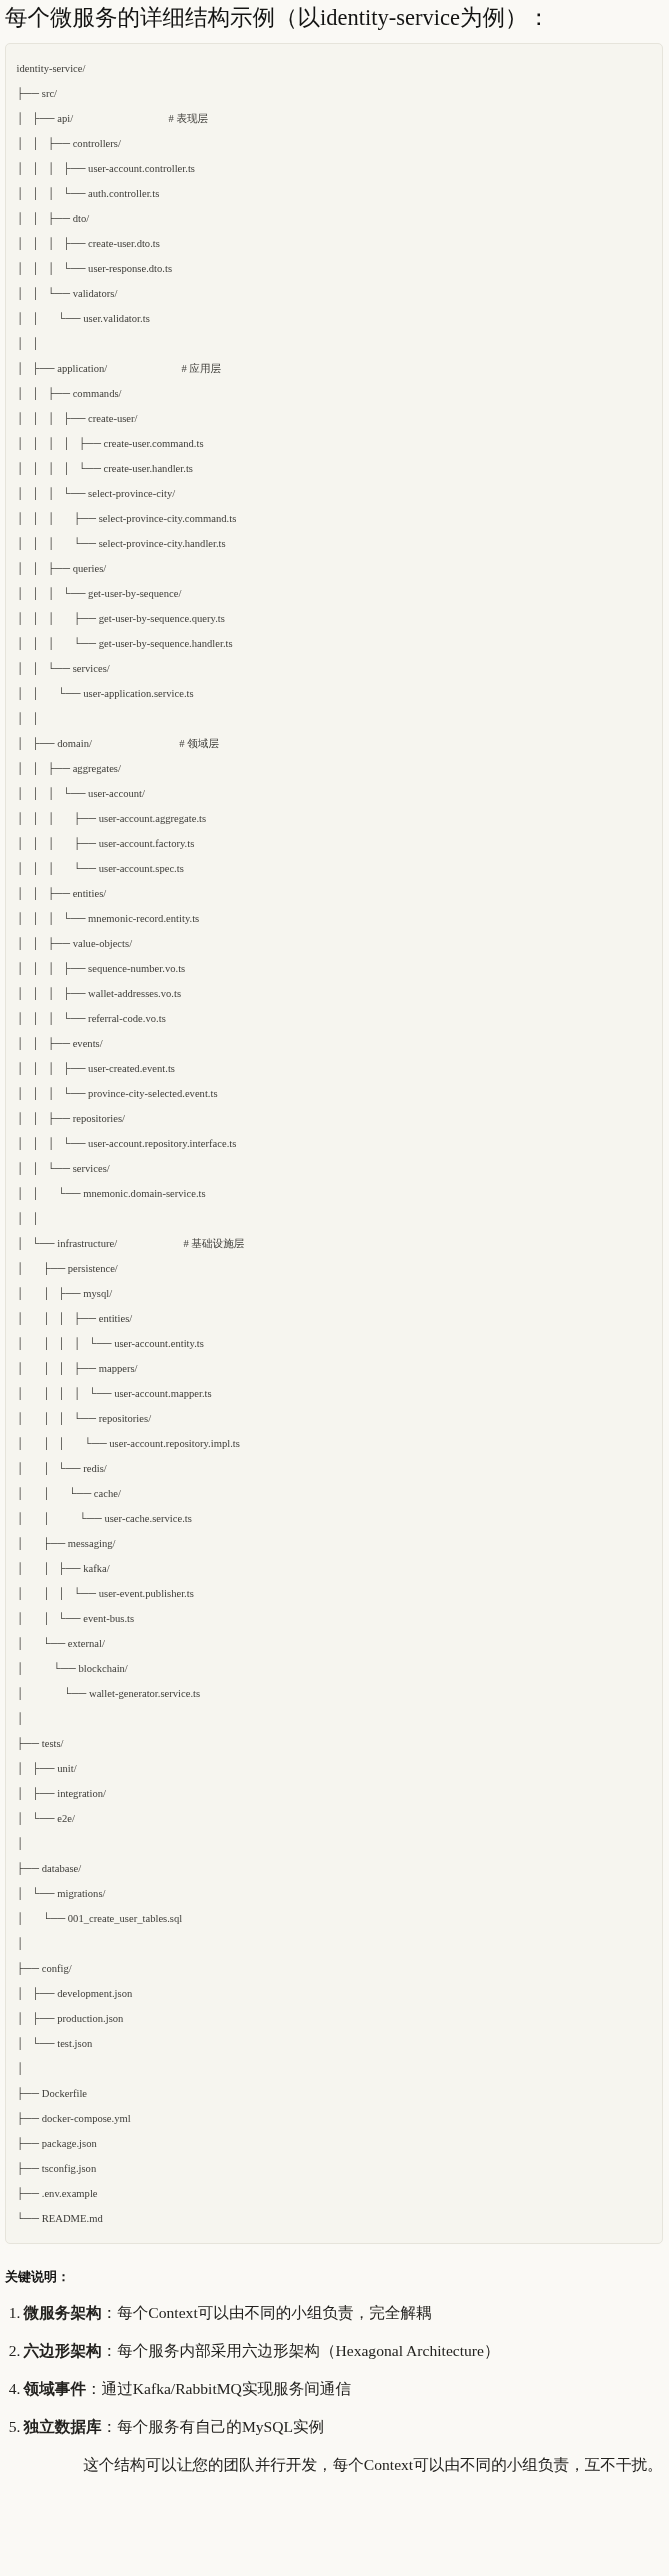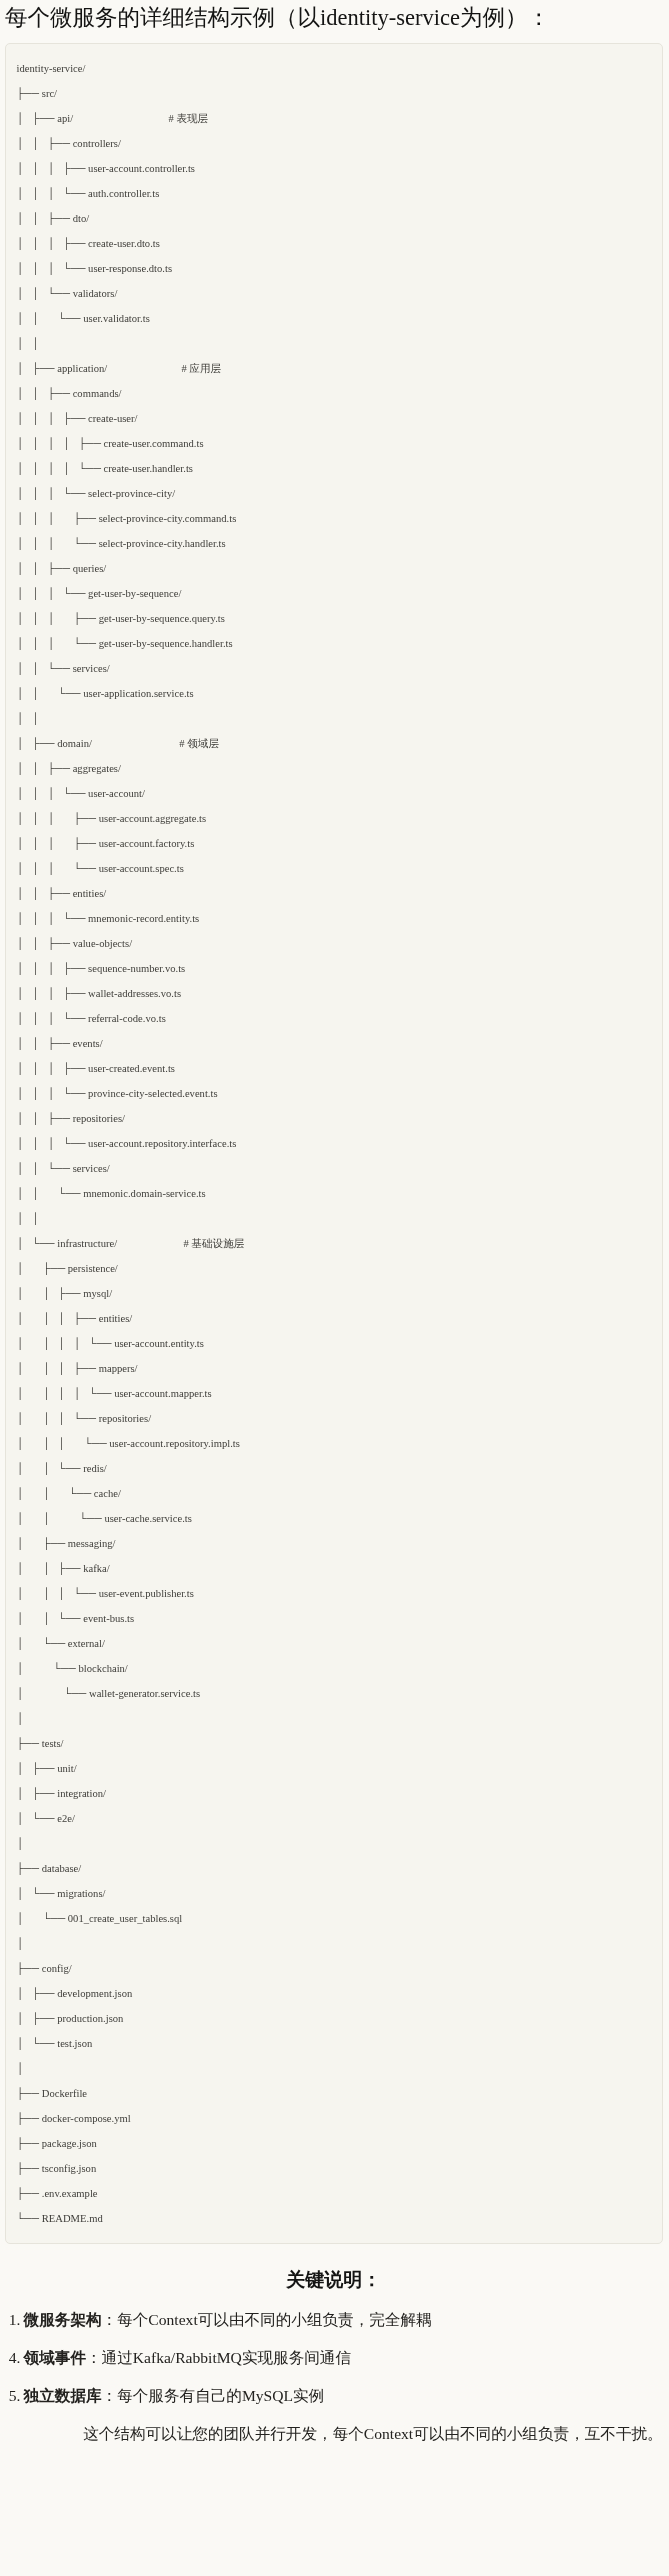--- a/index.html
+++ b/index.html
@@ -30,26 +30,25 @@
   }
   .code-block pre {
     margin: 0;
     font-family: Liberation Serif, serif;
     font-size: 10.6px;
     line-height: 25px;
     color: #3E3D39;
     white-space: pre;
   }
   .notes-heading {
-    font-size: 19px;
+    font-size: 13px;
     font-weight: 700;
     line-height: 1.16;
     margin: 25px 0 0 0;
     color: #141413;
-    text-align: center;
   }
   .notes-list {
     list-style: none;
     margin: 19px 0 0 0;
     padding: 0 0 0 3.8px;
   }
   .notes-list li {
     font-size: 15.6px;
     line-height: 1.16;
     margin: 0 0 20px 0;
@@ -159,20 +158,21 @@
 ├── package.json
 ├── tsconfig.json
 ├── .env.example
 └── README.md</pre>
   </div>
 
   <h4 class="notes-heading">关键说明：</h4>
 
   <ol class="notes-list">
     <li><span class="note-num">1.</span><strong>微服务架构</strong><span>：每个Context可以由不同的小组负责，完全解耦</span></li>
+    <li><span class="note-num">2.</span><strong>六边形架构</strong><span>：每个服务内部采用六边形架构（Hexagonal Architecture）</span></li>
     <li><span class="note-num">4.</span><strong>领域事件</strong><span>：通过Kafka/RabbitMQ实现服务间通信</span></li>
     <li><span class="note-num">5.</span><strong>独立数据库</strong><span>：每个服务有自己的MySQL实例</span></li>
   </ol>
 
   <p class="footer-text">这个结构可以让您的团队并行开发，每个Context可以由不同的小组负责，互不干扰。</p>
 
 </div>
 
 
 </body></html>

